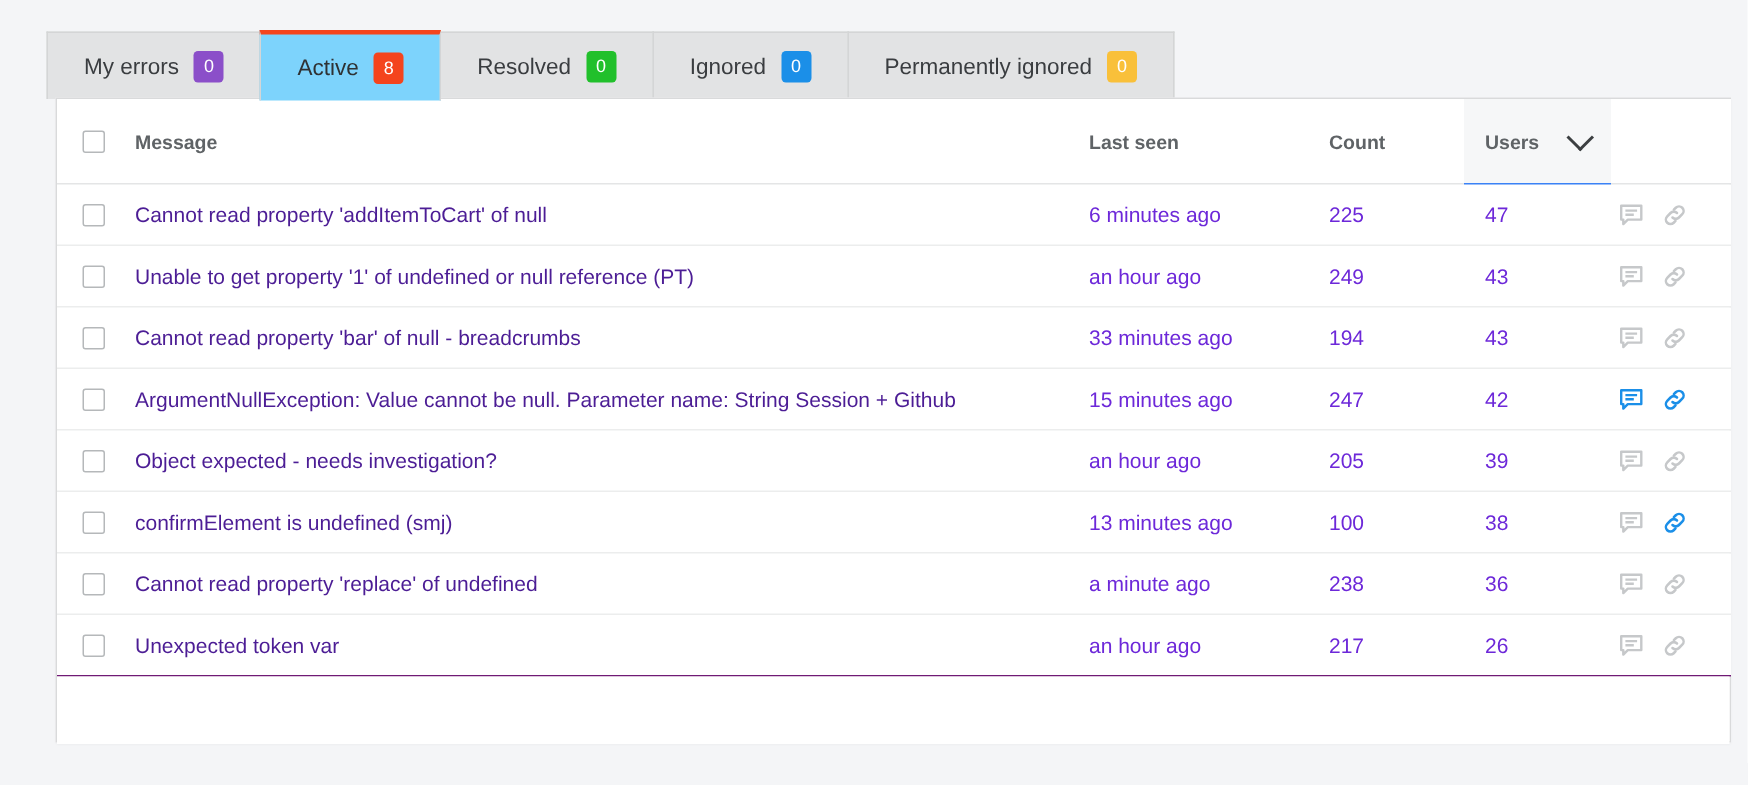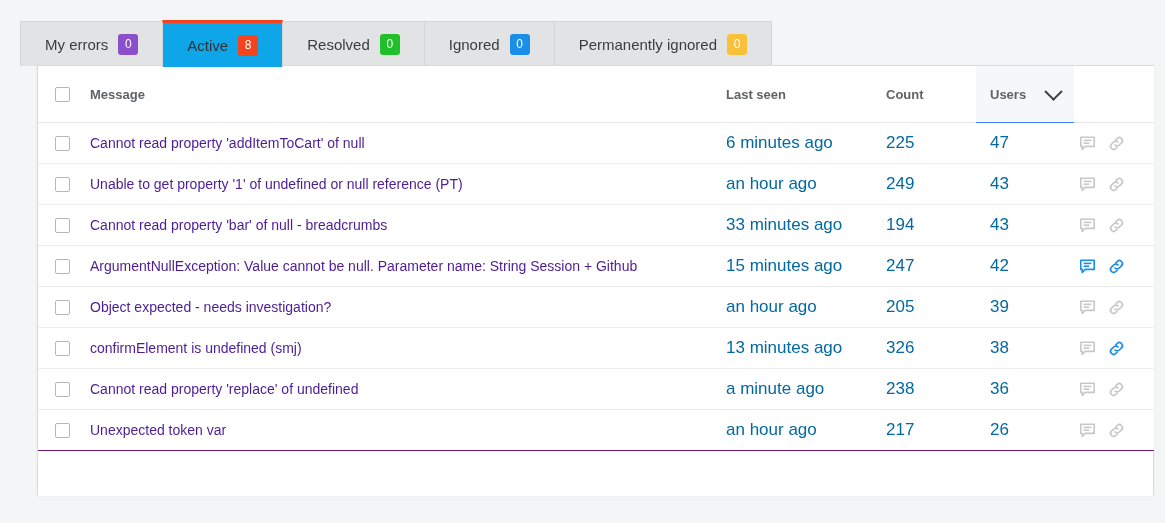--- a/index.html
+++ b/index.html
@@ -17,21 +17,21 @@
 
   .page {
     position: relative;
     width: 1165px;
     height: 523px;
   }
 
   
   .tab-bar {
     position: absolute;
-    left: 20px;
+    left: 31px;
     top: 20px;
     display: flex;
     align-items: flex-end;
     height: 46px;
   }
   .tab {
     position: relative;
     display: flex;
     align-items: center;
     gap: 10px;
@@ -45,21 +45,21 @@
     white-space: nowrap;
   }
   .tab + .tab {
     margin-left: -1px;
   }
   .tab .tab-label {
     font-size: 15px;
     color: #3a3d40;
   }
   .tab.active {
-    background: #0ea5e9;
+    background: #7dd3fc;
     border-color: #d4d5d6;
     border-top: 3px solid #f4441d;
     height: 47px;
     z-index: 3;
     margin-bottom: -1px;
   }
   .tab.active .tab-label {
     color: #2f3234;
   }
   .badge {
@@ -157,22 +157,22 @@
     vertical-align: middle;
     cursor: pointer;
   }
   .msg-link {
     color: #4c1d95;
     text-decoration: none;
     font-size: 14px;
     cursor: pointer;
   }
   .val-red {
-    color: #0369a1;
-    font-size: 17px;
+    color: #6d28d9;
+    font-size: 14px;
   }
   .cell-seen  { padding-left: 0; }
   .cell-count { padding-left: 0; }
   .cell-users { padding-left: 14px; }
 
   .acts {
     display: flex;
     align-items: center;
     gap: 10px;
     padding-left: 4px;
@@ -367,21 +367,21 @@
                     <path d="M10.0 7.0a3 3 0 0 0-4.3 0L3.5 9.2a3 3 0 0 0 4.3 4.3l1.2-1.2"></path>
                   </svg>
                 </span>
               </div>
             </td>
           </tr>
           <tr>
             <td class="cell-check"><span class="chk"></span></td>
             <td><a class="msg-link">confirmElement is undefined (smj)</a></td>
             <td class="cell-seen val-red">13 minutes ago</td>
-            <td class="cell-count val-red">326</td>
+            <td class="cell-count val-red">100</td>
             <td class="cell-users val-red">38</td>
             <td>
               <div class="acts">
                 <span class="icon-btn ico-off">
                   <svg width="17" height="17" viewBox="0 0 17 17" fill="none" stroke="currentColor" stroke-width="1.6">
                     <path d="M1.8 2.2h13.4v9.2H6.2L3.2 14.4v-3H1.8z" stroke-linejoin="round"></path>
                     <line x1="4.6" y1="5.4" x2="12.4" y2="5.4"></line>
                     <line x1="4.6" y1="8.2" x2="10.2" y2="8.2"></line>
                   </svg>
                 </span>

